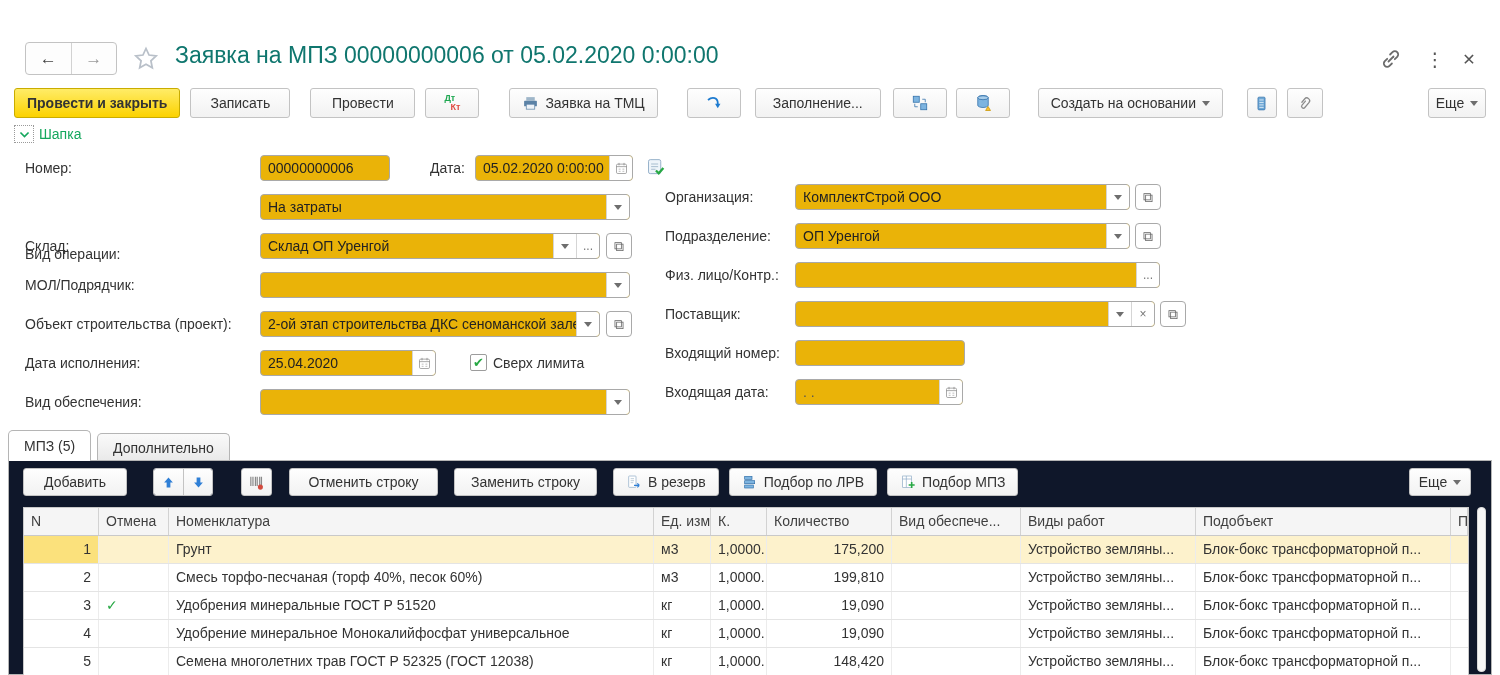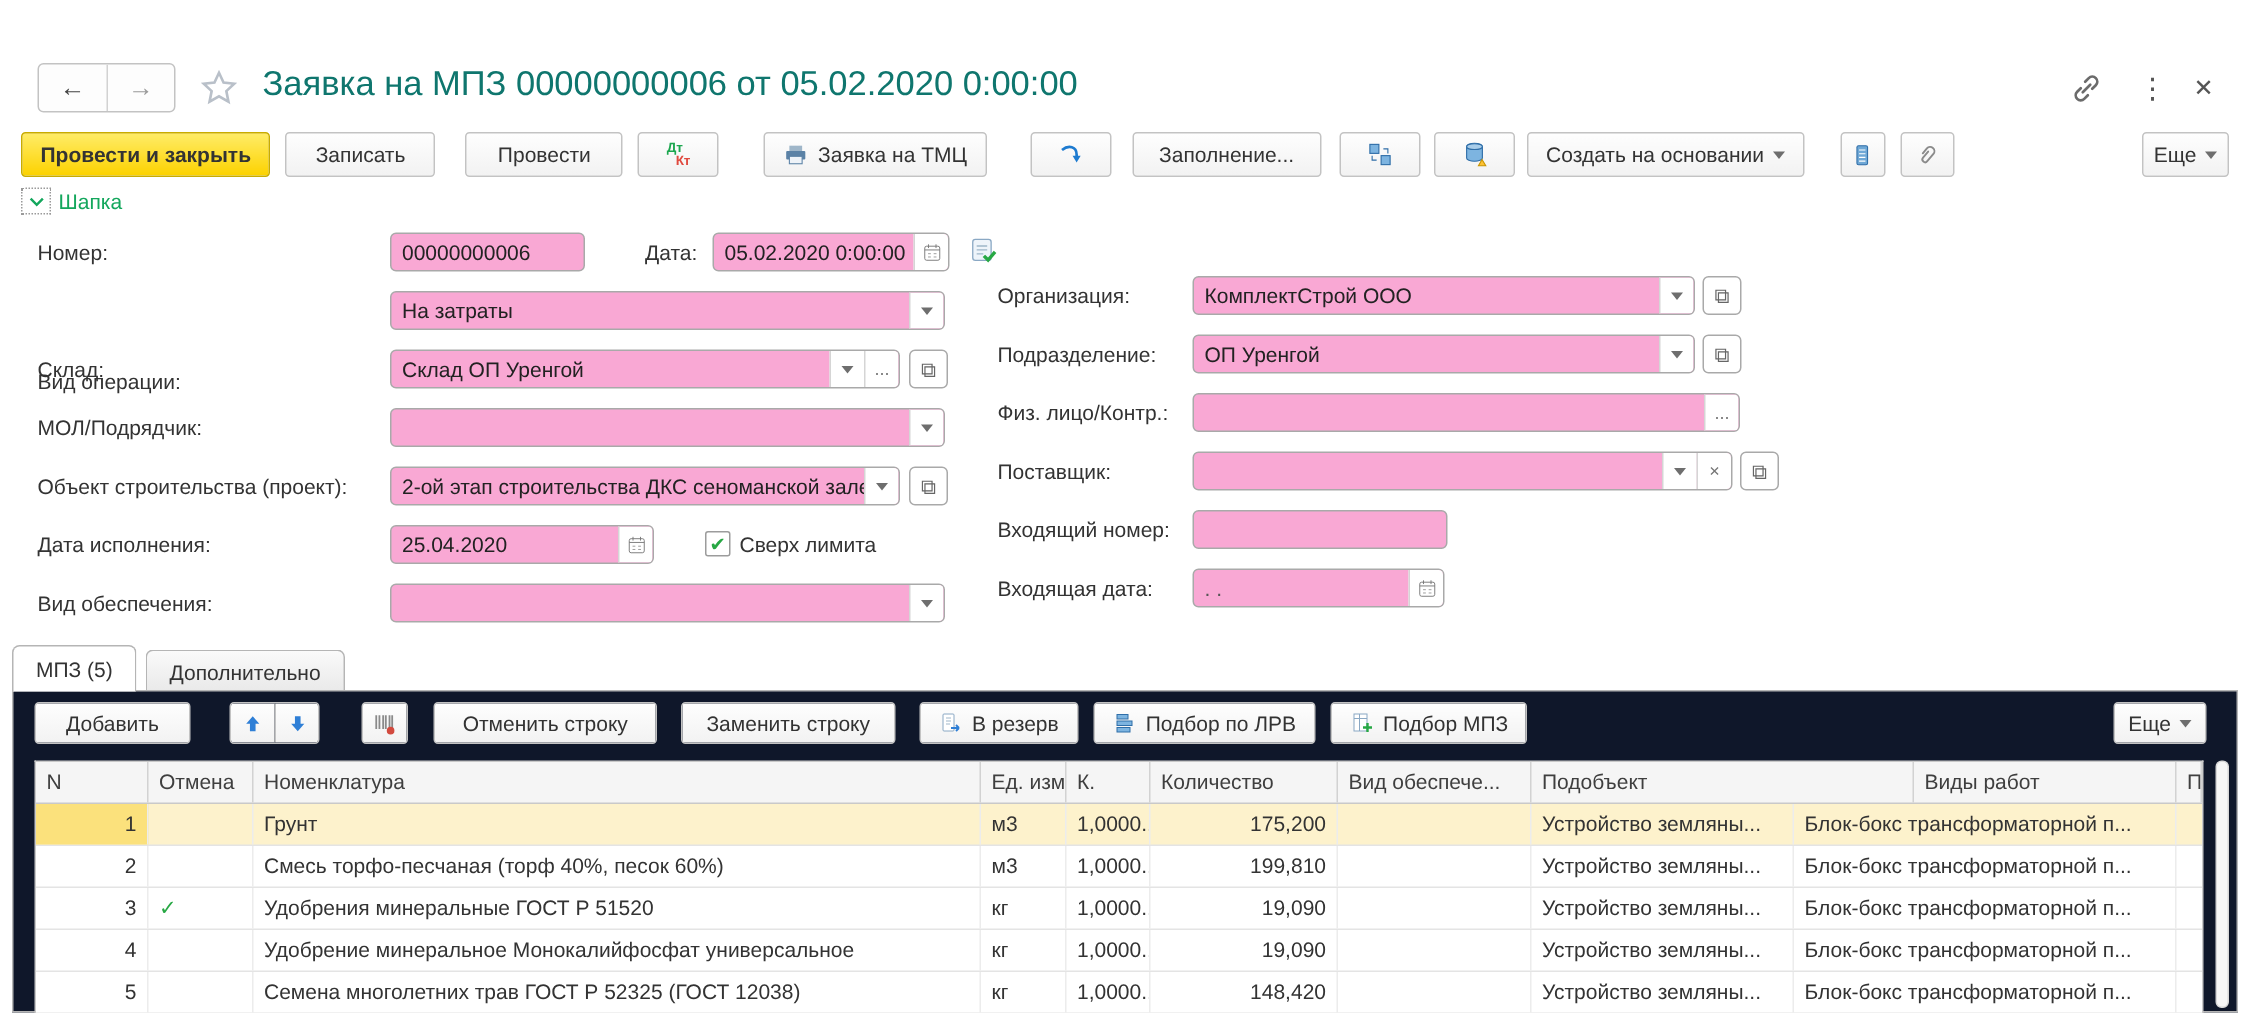--- a/index.html
+++ b/index.html
@@ -26,21 +26,21 @@
     border-top:5px solid #6e6e6e; display:inline-block; }
   .toolbar { position:absolute; left:14px; right:14px; top:88px; height:30px; display:flex; align-items:center;}
 
   
   .section-hdr { position:absolute; left:14px; top:125px; display:flex; align-items:center; gap:5px;}
   .chev-box { width:20px; height:18px; border:1px dotted #9a9a9a; display:flex; align-items:center; justify-content:center; cursor:pointer;}
   .section-lbl { color:#14a75d; font-size:14px; }
 
   
   .lbl { position:absolute; font-size:14px; color:#333; line-height:26px; white-space:nowrap;}
-  .fld { position:absolute; height:26px; border:1px solid #a9a9a9; border-radius:4px; background:#f9a8d4;
+  .fld { position:absolute; height:26px; border:1px solid #a9a9a9; border-radius:4px; background:#eab308;
     display:flex; align-items:stretch; overflow:hidden;}
   .fld .txt { flex:1; padding:4px 7px 0 7px; white-space:nowrap; overflow:hidden; font-size:14px; color:#222;}
   .fld .seg { width:23px; border-left:1px solid #d5d5d5; display:flex; align-items:center; justify-content:center;
     color:#777; font-size:12px; cursor:pointer; background:#fff;}
   .sq-btn { position:absolute; width:26px; height:26px; border:1px solid #a9a9a9; border-radius:4px;
     background:#fff; display:flex; align-items:center; justify-content:center; color:#666; font-size:14px; cursor:pointer;}
   .chk { display:flex; align-items:center; gap:6px; position:absolute; cursor:pointer;}
   .chk-box { width:17px; height:17px; border:1px solid #9c9c9c; border-radius:2px; background:#fff;
     display:flex; align-items:center; justify-content:center;}
 
@@ -141,21 +141,21 @@
   </button>
   <button class="btn icon-btn" style="margin-left:9px;">
     <span>
       <svg viewBox="0 0 24 24" width="18" height="18">
           <path d="M5 5c0-1.7 3.1-3 7-3s7 1.3 7 3v10c0 1.7-3.1 3-7 3s-7-1.3-7-3z" fill="#7db4e0" stroke="#2f6ea8"></path>
           <ellipse cx="12" cy="5" rx="7" ry="2.6" fill="#a8cdea" stroke="#2f6ea8"></ellipse>
           <path d="M15.5 22l3.2-5.5L22 22z" fill="#ffc233" stroke="#c79400"></path>
         </svg>
     </span>
   </button>
-  <button class="btn" style="margin-left:8px;">
+  <button class="btn" style="margin-left:28px;">
     <span>Создать на основании</span>
       <span class="caret"></span>
   </button>
   <button class="btn icon-btn" style="margin-left:24px;width:30px;">
     <span>
       <svg viewBox="0 0 24 24" width="17" height="17">
           <rect x="7" y="3" width="10" height="18" rx="1.5" fill="#6fa8d6" stroke="#2f6ea8"></rect>
           <path d="M9 7h6M9 10.5h6M9 14h6M9 17.5h6" stroke="#fff"></path>
         </svg>
     </span>
@@ -388,22 +388,22 @@
 
   <div class="grid">
     <div class="g-row g-head">
       <div class="g-cell c-n">N</div>
       <div class="g-cell c-cancel">Отмена</div>
       <div class="g-cell c-name">Номенклатура</div>
       <div class="g-cell c-unit">Ед. изм.</div>
       <div class="g-cell c-k">К.</div>
       <div class="g-cell c-qty" style="text-align:left;">Количество</div>
       <div class="g-cell c-prov">Вид обеспече...</div>
+      <div class="g-cell c-works">Виды работ</div>
       <div class="g-cell c-sub">Подобъект</div>
-      <div class="g-cell c-works">Виды работ</div>
       <div class="g-cell c-last">По</div>
     </div>
 
     <div class="g-row row-sel">
       <div class="g-cell c-n">1</div>
       <div class="g-cell c-cancel"></div>
       <div class="g-cell c-name">Грунт</div>
       <div class="g-cell c-unit">м3</div>
       <div class="g-cell c-k">1,0000...</div>
       <div class="g-cell c-qty">175,200</div>

